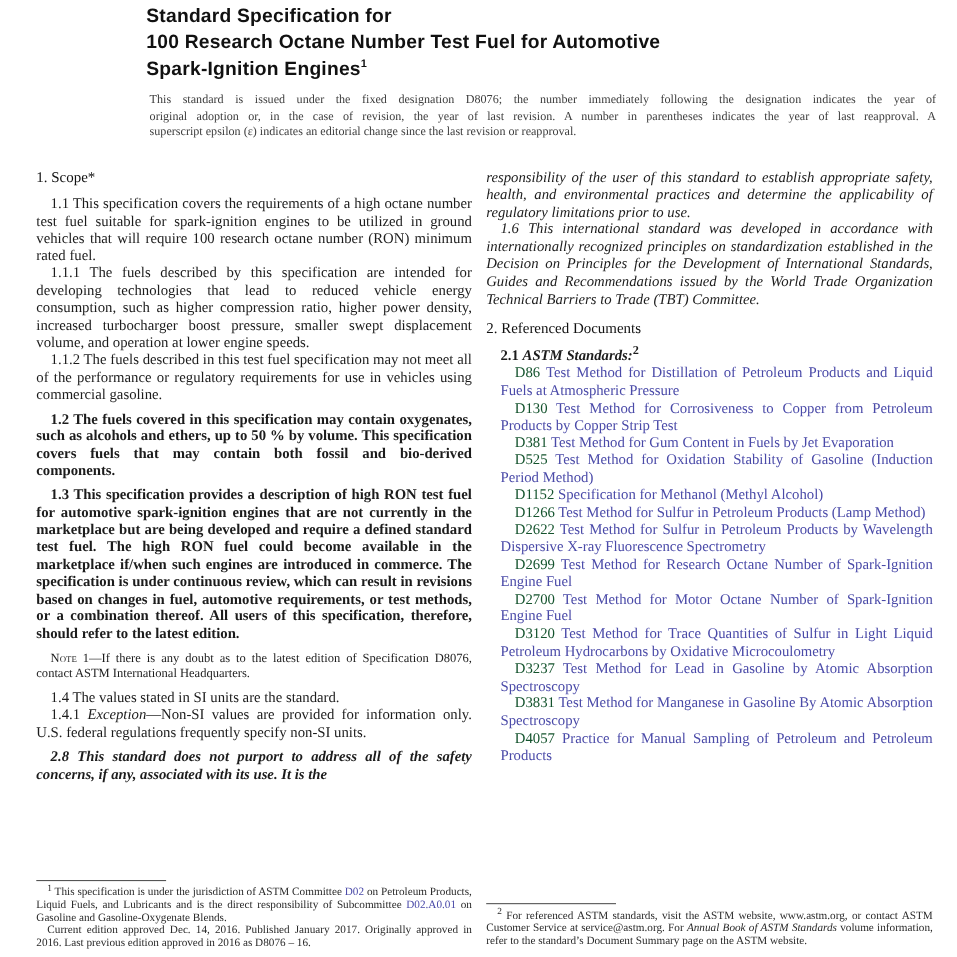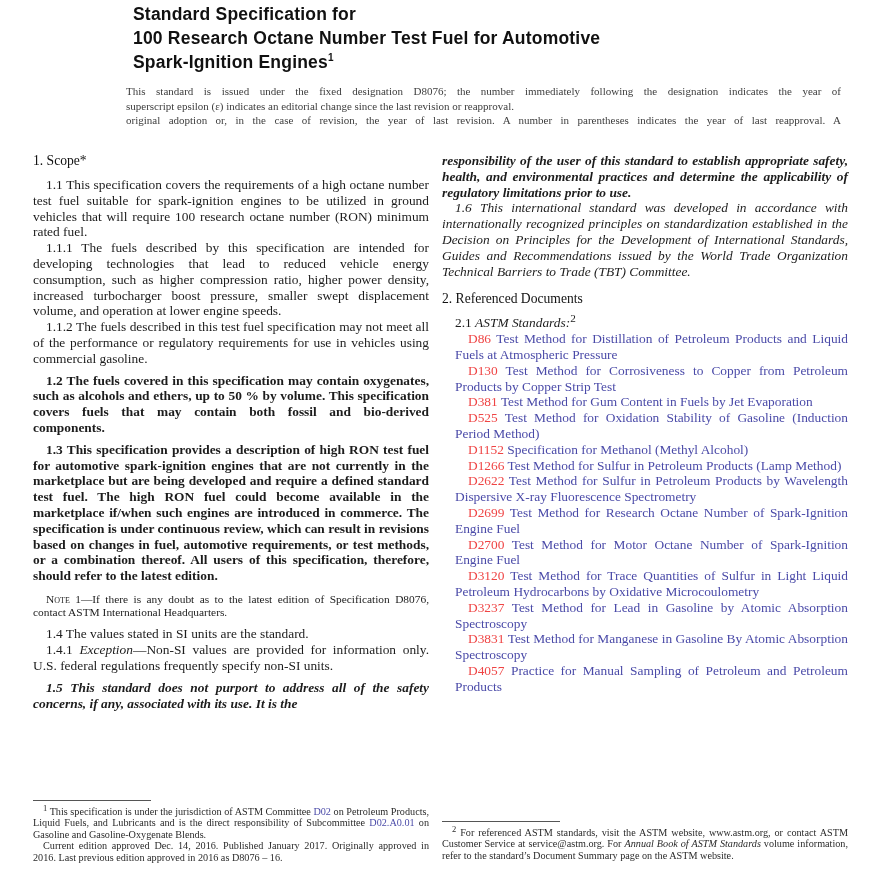--- a/index.html
+++ b/index.html
@@ -6,46 +6,46 @@
   .page{position:relative;width:870px;height:870px;background:#ffffff;overflow:hidden;
         font-family:"Liberation Serif",serif;color:#1c1c1c;padding-left:16px;}
 
   
   .title-block{position:absolute;left:133px;top:2px;width:715px;
                font-family:"Liberation Sans",sans-serif;font-weight:bold;
                font-size:17.5px;line-height:24px;letter-spacing:.2px;color:#111;}
   .title-block sup{font-size:10px;}
 
   
-  .boilerplate{position:absolute;left:126px;top:84px;width:715px;
+  .boilerplate{position:absolute;left:136px;top:84px;width:715px;
                font-size:11px;line-height:14.5px;color:#3d3d3d;}
   .boilerplate .bp-line{text-align:justify;text-align-last:justify;}
   .boilerplate .bp-line.last{text-align:left;text-align-last:left;}
 
   
   .col{position:absolute;top:153px;font-size:13.4px;line-height:15.8px;text-align:justify;}
   .col-left{left:33px;width:396px;}
   .col-right{left:442px;width:406px;}
   .col p{margin:0;text-indent:13px;}
   .col p.gap{margin-top:6px;font-weight:bold;}
-  .col p.no-indent{text-indent:0;font-weight:bold;}
+  .col p.no-indent{text-indent:0;}
   h2.sec-head{margin:0 0 8px 0;font-size:13.6px;line-height:16px;font-weight:normal;
               text-align:left;color:#111;}
   h2.sec-head.mt{margin-top:12px;}
   .italic{font-style:italic;}
   .note{margin:9px 0 7px 0;font-size:11.4px;line-height:13.2px;text-indent:13px;}
   .note .note-label{font-variant:small-caps;}
   sup{line-height:0;}
 
   
-  .std-lead{margin:0 0 1px 0;text-indent:13px;text-align:left;}
+  .std-lead{margin:0 0 1px 0;text-indent:13px;text-align:left;font-weight:bold;}
   .ref{margin:0;padding-left:13px;text-indent:-13px;text-align:justify;
        color:#4a4aa8;}
   .ref a{text-decoration:none;cursor:pointer;}
-  .ref .ref-code{color:#ef4444;}
+  .ref .ref-code{color:#14532d;}
   .ref .ref-title{color:#4a4aa8;}
 
   
   .footnote{position:absolute;font-size:10.2px;line-height:11.4px;color:#2a2a2a;
             text-align:justify;}
   .footnote .rule{width:118px;border-top:1.4px solid #555;margin-bottom:5px;}
   .fn-left{left:33px;top:800px;width:396px;}
   .fn-right{left:442px;top:821px;width:406px;}
   .footnote p{margin:0;text-indent:10px;}
   .fn-link{color:#4a4aa8;text-decoration:none;cursor:pointer;}
@@ -56,35 +56,35 @@
 <div class="page">
 
   <div class="title-block">
     <div>Standard Specification for</div>
     <div>100 Research Octane Number Test Fuel for Automotive</div>
     <div><span>Spark-Ignition Engines</span><sup>1</sup></div>
   </div>
 
   <div class="boilerplate">
     <div class="bp-line">This standard is issued under the fixed designation D8076; the number immediately following the designation indicates the year of</div>
+    <div class="bp-line">original adoption or, in the case of revision, the year of last revision. A number in parentheses indicates the year of last reapproval. A</div>
     <div class="bp-line last">superscript epsilon (ε) indicates an editorial change since the last revision or reapproval.</div>
-    <div class="bp-line">original adoption or, in the case of revision, the year of last revision. A number in parentheses indicates the year of last reapproval. A</div>
   </div>
 
   <div class="col col-left">
     <h2 class="sec-head">1. Scope*</h2>
     <p>1.1 This specification covers the requirements of a high octane number test fuel suitable for spark-ignition engines to be utilized in ground vehicles that will require 100 research octane number (RON) minimum rated fuel.</p>
     <p>1.1.1 The fuels described by this specification are intended for developing technologies that lead to reduced vehicle energy consumption, such as higher compression ratio, higher power density, increased turbocharger boost pressure, smaller swept displacement volume, and operation at lower engine speeds.</p>
     <p>1.1.2 The fuels described in this test fuel specification may not meet all of the performance or regulatory requirements for use in vehicles using commercial gasoline.</p>
     <p class="gap">1.2 The fuels covered in this specification may contain oxygenates, such as alcohols and ethers, up to 50 % by volume. This specification covers fuels that may contain both fossil and bio-derived components.</p>
     <p class="gap">1.3 This specification provides a description of high RON test fuel for automotive spark-ignition engines that are not currently in the marketplace but are being developed and require a defined standard test fuel. The high RON fuel could become available in the marketplace if/when such engines are introduced in commerce. The specification is under continuous review, which can result in revisions based on changes in fuel, automotive requirements, or test methods, or a combination thereof. All users of this specification, therefore, should refer to the latest edition.</p>
     <div class="note"><span class="note-label">Note 1</span><span>—If there is any doubt as to the latest edition of Specification D8076, contact ASTM International Headquarters.</span></div>
     <p>1.4 The values stated in SI units are the standard.</p>
     <p><span>1.4.1 </span><span class="italic">Exception</span><span>—Non-SI values are provided for information only. U.S. federal regulations frequently specify non-SI units.</span></p>
-    <p class="gap italic">1.5 This standard does not purport to address all of the safety concerns, if any, associated with its use. It is the</p>
+    <p class="gap italic">2.8 This standard does not purport to address all of the safety concerns, if any, associated with its use. It is the</p>
   </div>
 
   <div class="col col-right">
     <p class="no-indent italic">responsibility of the user of this standard to establish appropriate safety, health, and environmental practices and determine the applicability of regulatory limitations prior to use.</p>
     <p class="italic">1.6 This international standard was developed in accordance with internationally recognized principles on standardization established in the Decision on Principles for the Development of International Standards, Guides and Recommendations issued by the World Trade Organization Technical Barriers to Trade (TBT) Committee.</p>
     <h2 class="sec-head mt">2. Referenced Documents</h2>
     <p class="std-lead"><span>2.1 </span><span class="italic">ASTM Standards:</span><sup>2</sup></p>
 
     <p class="ref"><a class="ref-code">D86</a> <span class="ref-title">Test Method for Distillation of Petroleum Products and Liquid Fuels at Atmospheric Pressure</span></p>
     <p class="ref"><a class="ref-code">D130</a> <span class="ref-title">Test Method for Corrosiveness to Copper from Petroleum Products by Copper Strip Test</span></p>

